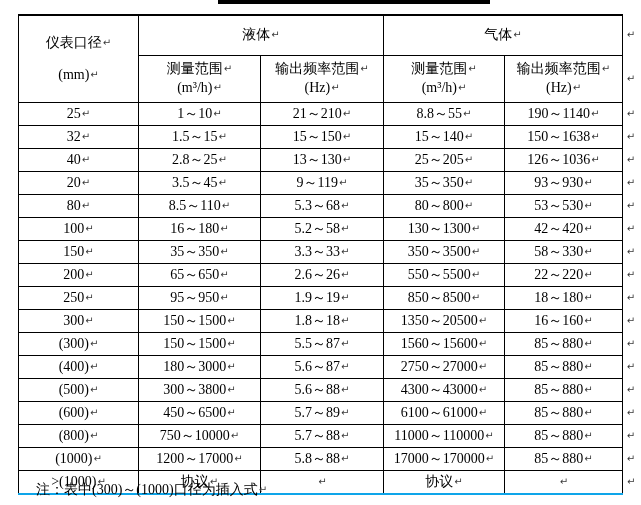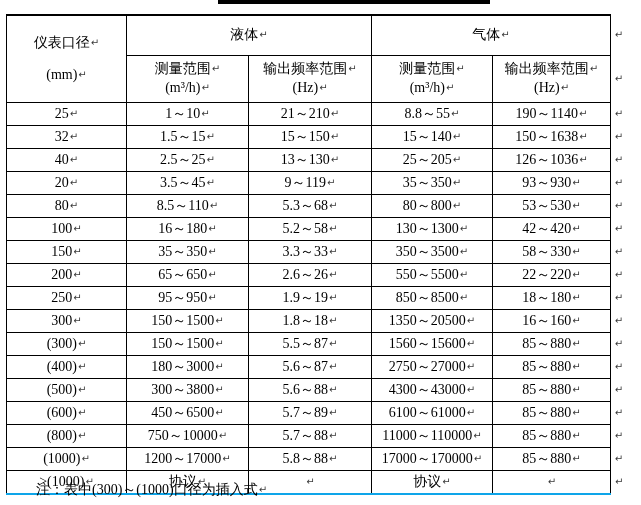--- a/index.html
+++ b/index.html
@@ -9,21 +9,21 @@
     background:#ffffff;
     font-family:"Liberation Serif","DejaVu Serif",serif;
     color:#000;
     overflow:hidden;
   }
   .title-bar{
     position:absolute;left:218px;top:0;
     width:272px;height:4px;background:#000;
   }
   table.spec{
-    position:absolute;left:6px;top:14px;
+    position:absolute;left:18px;top:14px;
     border-collapse:collapse;table-layout:fixed;
     font-size:14px;
     padding-left:32px;
   }
   table.spec td, table.spec th{
     padding:0;margin:0;text-align:center;vertical-align:middle;
     font-weight:normal;line-height:21px;
     overflow:hidden;white-space:nowrap;
   }
   td.cell, th.cell{border:1px solid #000;}
@@ -110,21 +110,21 @@
         <tr>
           <td class="cell c-first"><span>32</span><span class="pilcrow">↵</span></td>
           <td class="cell"><span>1.5～15</span><span class="pilcrow">↵</span></td>
           <td class="cell"><span>15～150</span><span class="pilcrow">↵</span></td>
           <td class="cell"><span>15～140</span><span class="pilcrow">↵</span></td>
           <td class="cell c-last"><span>150～1638</span><span class="pilcrow">↵</span></td>
           <td class="mark-col"><span class="pilcrow">↵</span></td>
         </tr>
         <tr>
           <td class="cell c-first"><span>40</span><span class="pilcrow">↵</span></td>
-          <td class="cell"><span>2.5～25</span><span class="pilcrow">↵</span></td>
+          <td class="cell"><span>2.8～25</span><span class="pilcrow">↵</span></td>
           <td class="cell"><span>13～130</span><span class="pilcrow">↵</span></td>
           <td class="cell"><span>25～205</span><span class="pilcrow">↵</span></td>
           <td class="cell c-last"><span>126～1036</span><span class="pilcrow">↵</span></td>
           <td class="mark-col"><span class="pilcrow">↵</span></td>
         </tr>
         <tr>
           <td class="cell c-first"><span>20</span><span class="pilcrow">↵</span></td>
           <td class="cell"><span>3.5～45</span><span class="pilcrow">↵</span></td>
           <td class="cell"><span>9～119</span><span class="pilcrow">↵</span></td>
           <td class="cell"><span>35～350</span><span class="pilcrow">↵</span></td>

